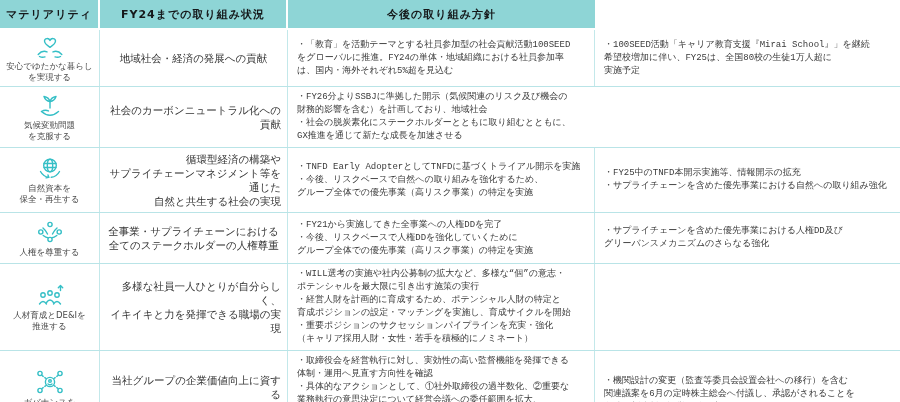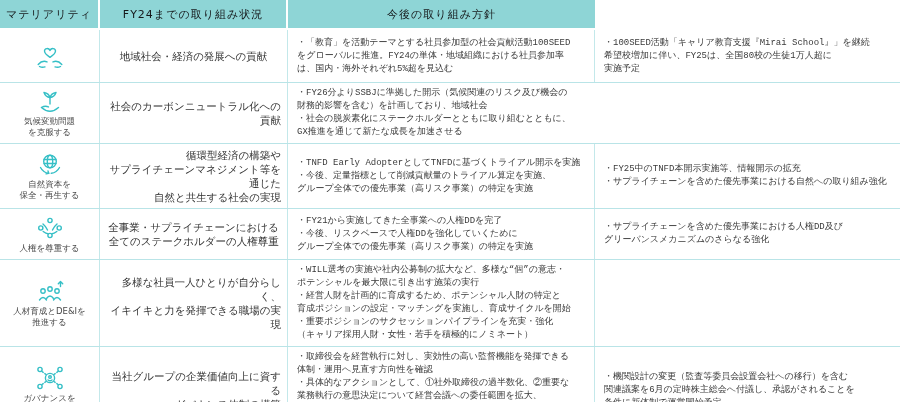--- a/index.html
+++ b/index.html
@@ -8,21 +8,21 @@
     font-family:"DejaVu Sans","Liberation Sans",sans-serif;
     color:#3a3a3a;box-sizing:border-box;
   }
   .grid-row{
     display:grid;
     grid-template-columns:100px 188px 307px 1fr;
   }
   
   .thead{height:28px;margin-bottom:2px;}
   .thead .h{
-    background:#8ed5d6;color:#15181a;font-weight:normal;font-size:11px;
+    background:#8ed5d6;color:#15181a;font-weight:bold;font-size:11px;
     display:flex;align-items:center;justify-content:center;
     border-right:2px solid #fff;letter-spacing:1px;
   }
   .thead .h:last-child{border-right:none;text-align:center;}
   
   .row{box-sizing:border-box;}
   .row + .row{border-top:1px solid #b9e4e7;}
   .row > div{box-sizing:border-box;}
   .c1,.c2,.c3{border-right:1px solid #c3e8ea;}
   .c1{
@@ -64,20 +64,22 @@
       <div class="c1">
         <span class="icon">
           <svg width="30" height="26" viewBox="0 0 30 26">
             <path d="M15 7.5 C13.8 4.6 9.5 5.1 9.5 8.1 C9.5 10.9 15 14.4 15 14.4 C15 14.4 20.5 10.9 20.5 8.1 C20.5 5.1 16.2 4.6 15 7.5 Z"></path>
             <path d="M3.2 21.5 q4 -4.6 8.8 -2.6"></path>
             <path d="M26.8 21.5 q-4 -4.6 -8.8 -2.6"></path>
             <path d="M4.5 23.5 q2.5 1.3 5.5 0.4"></path>
             <path d="M25.5 23.5 q-2.5 1.3 -5.5 0.4"></path>
           </svg>
         </span>
+        <span class="mat-label">安心でゆたかな暮らし
+を実現する</span>
       </div>
       <div class="c2">地域社会・経済の発展への貢献</div>
       <div class="c3">・「教育」を活動テーマとする社員参加型の社会貢献活動100SEED
 をグローバルに推進。FY24の単体・地域組織における社員参加率
 は、国内・海外それぞれ5%超を見込む</div>
       <div class="c4">・100SEED活動「キャリア教育支援『Mirai School』」を継続
 希望校増加に伴い、FY25は、全国80校の生徒1万人超に
 実施予定</div>
     </div>
 
@@ -115,21 +117,21 @@
             <path d="M24.5 16.5 q-2.8 5.2 -8.2 5.8"></path>
           </svg>
         </span>
         <span class="mat-label">自然資本を
 保全・再生する</span>
       </div>
       <div class="c2">循環型経済の構築や
 サプライチェーンマネジメント等を通じた
 自然と共生する社会の実現</div>
       <div class="c3">・TNFD Early AdopterとしてTNFDに基づくトライアル開示を実施
-・今後、定量指標として削減貢献量のトライアル算定を実施、
+・今後、リスクベースで自然への取り組みを強化するため、
 グループ全体での優先事業（高リスク事業）の特定を実施</div>
       <div class="c4">・FY25中のTNFD本開示実施等、情報開示の拡充
 ・サプライチェーンを含めた優先事業における自然への取り組み強化</div>
     </div>
 
     <div class="grid-row row r4">
       <div class="c1">
         <span class="icon">
           <svg width="30" height="26" viewBox="0 0 30 26">
             <circle cx="15" cy="5.5" r="2.1"></circle>

